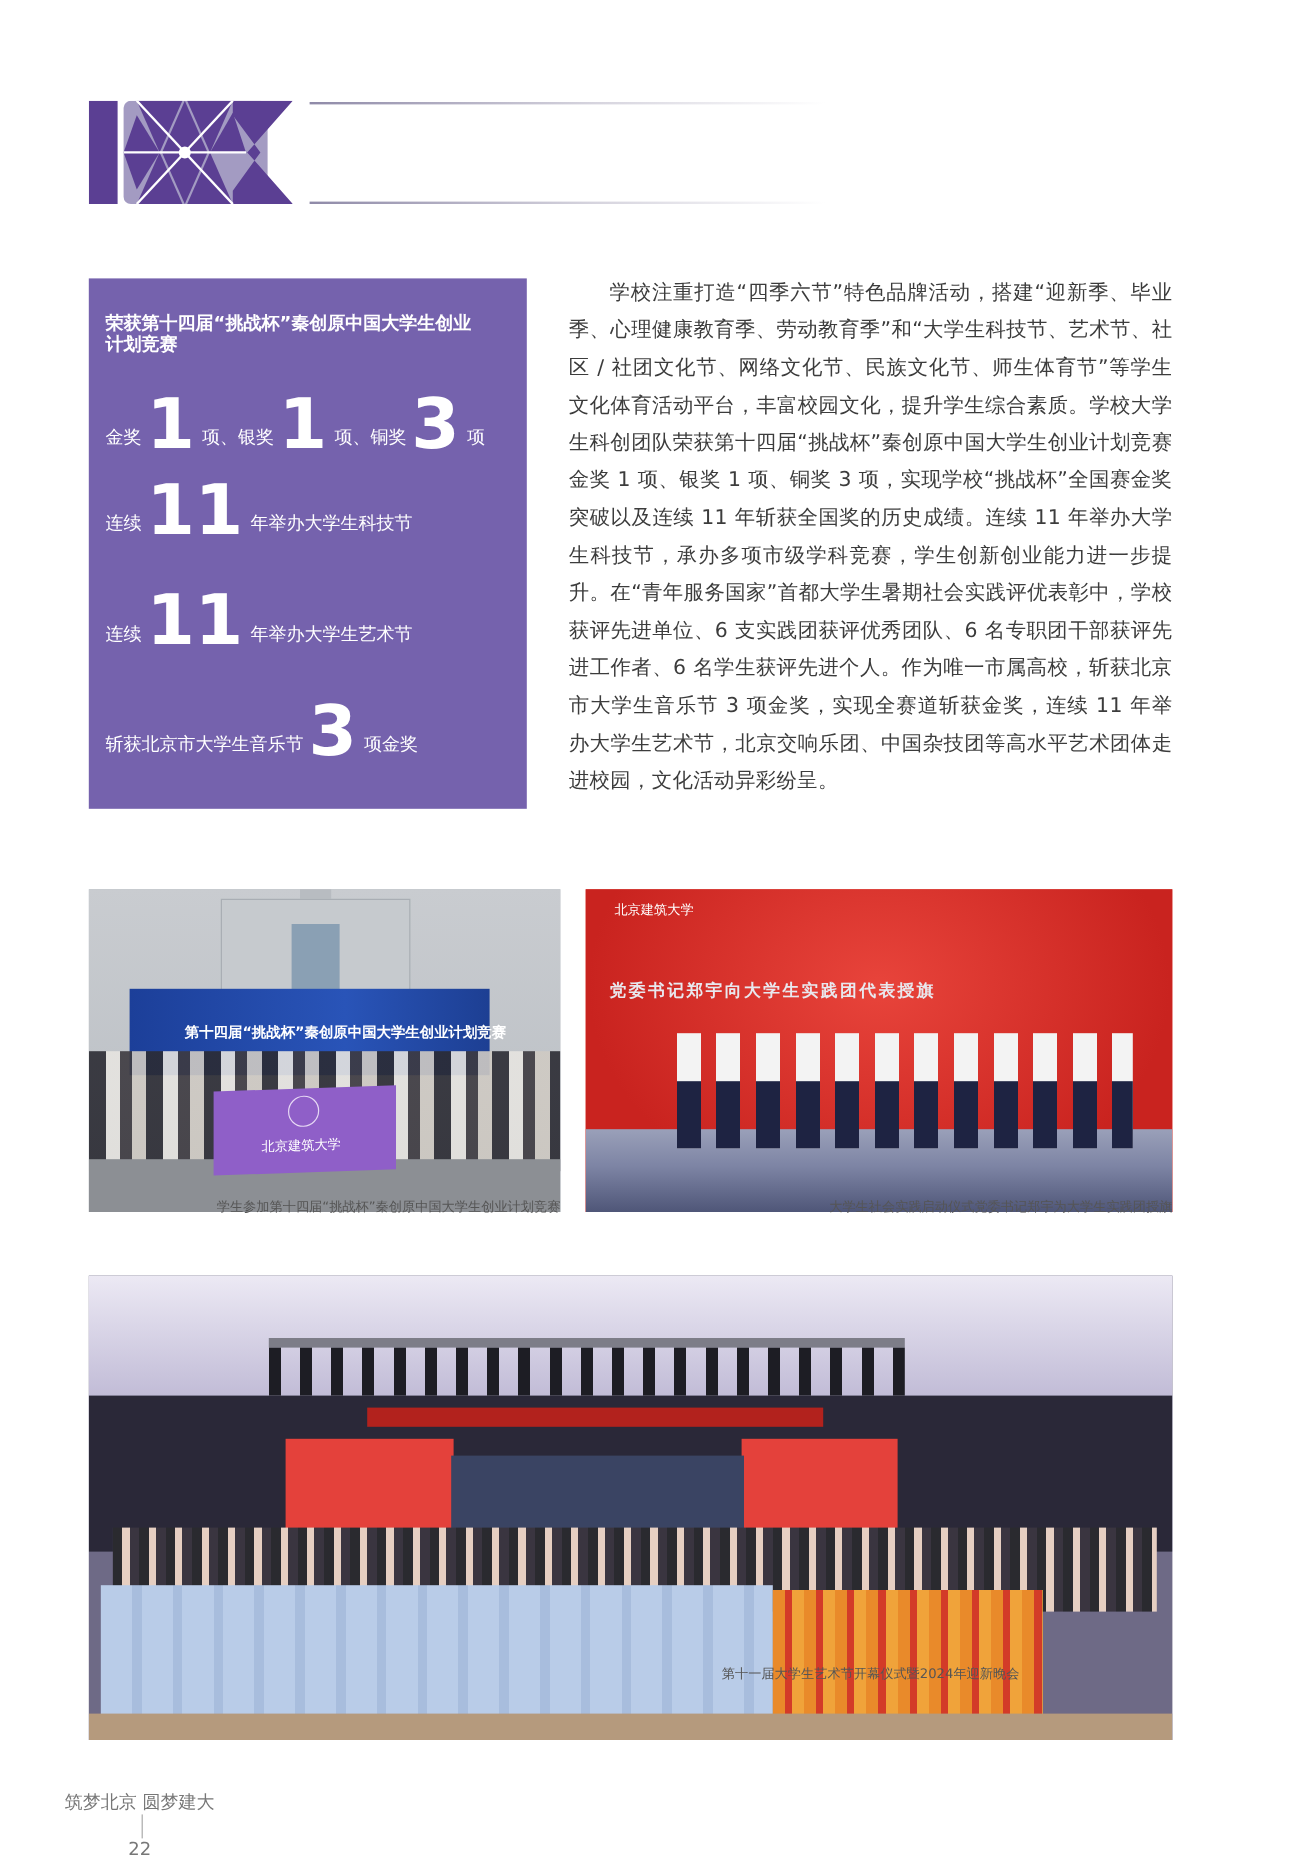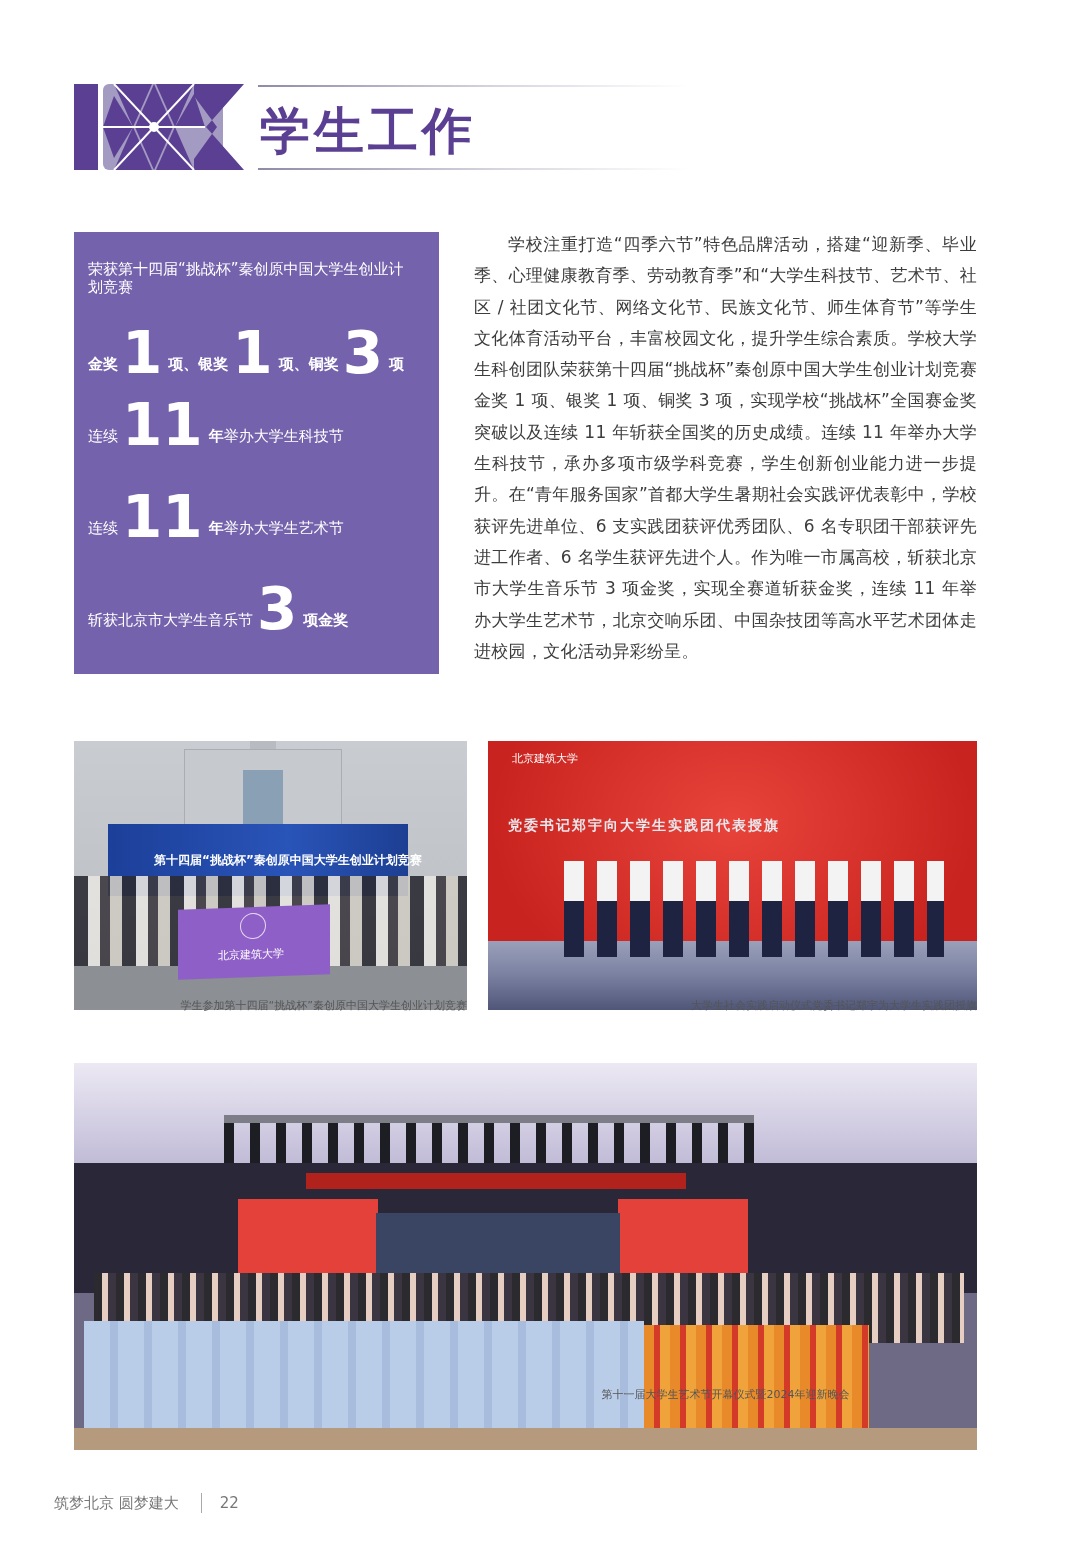--- a/index.html
+++ b/index.html
@@ -19,23 +19,23 @@
       position: absolute; left: 186px; top: 14px;
       font-size: 50px; font-weight: bold; color: #5b3f93; letter-spacing: 4px;
       font-family: "DejaVu Sans", sans-serif;
     }
 
     
     .stat-box {
       position: absolute; left: 74px; top: 232px; width: 365px; height: 442px;
       background: #7562ad; color: #ffffff; padding: 28px 14px 0 14px;
     }
-    .stat-heading { font-size: 15px; line-height: 18px; font-weight: normal; width: 318px; }
+    .stat-heading { font-size: 15px; line-height: 18px; font-weight: bold; width: 318px; }
     .stat-row { position: absolute; left: 14px; display: flex; align-items: flex-end; white-space: nowrap; }
-    .stat-row .small { font-size: 15px; font-weight: bold; padding-bottom: 4px; }
+    .stat-row .small { font-size: 15px; font-weight: normal; padding-bottom: 4px; }
     .stat-row .small.light { font-weight: normal; }
     .stat-row .big { font-size: 58px; font-weight: bold; line-height: 50px; margin: 0 6px 0 4px; font-family: "DejaVu Sans", sans-serif; }
     .row-awards { top: 298px; top: 66px; }
     .row-sci { top: 168px; }
     .row-art { top: 260px; }
     .row-music { top: 352px; justify-content: space-between; }
 
     
     .body-text {
       position: absolute; left: 474px; top: 229px; width: 503px;
@@ -92,21 +92,21 @@
     .p3-sign { position: absolute; left: 232px; top: 110px; width: 380px; height: 16px; background: #b2221d; font-size: 9px; color: #fbe; line-height: 16px; text-align: center; }
     .p3-crowd { position: absolute; left: 20px; top: 210px; width: 870px; height: 70px;
       background: repeating-linear-gradient(90deg, #2a2a2f 0 8px, #e6cfc2 8px 14px, #3a3540 14px 22px); }
     .p3-blue { position: absolute; left: 10px; top: 258px; width: 560px; height: 115px;
       background: repeating-linear-gradient(90deg, #b9cce8 0 26px, #a8bddd 26px 34px); }
     .p3-orange { position: absolute; left: 570px; top: 262px; width: 225px; height: 110px;
       background: repeating-linear-gradient(90deg, #e98a2a 0 10px, #d33b28 10px 16px, #f0a33a 16px 26px); }
     .p3-floor { position: absolute; left: 0; top: 365px; width: 903px; height: 22px; background: #b59a7d; }
 
     
-    .footer { position: absolute; left: 54px; top: 1493px; display: flex; align-items: center; font-size: 15px; color: #777; white-space: nowrap; }
+    .footer { position: absolute; left: 54px; top: 1493px; display: flex; align-items: center; font-size: 15px; color: #777; white-space: nowrap; flex-direction: column; }
     .footer .divider { width: 1px; height: 20px; background: #aaa; margin: 0 18px 0 22px; }
   </style>
 </head>
 <body>
 
 <div class="header">
   <svg class="logo" viewBox="0 0 170 86">
     <rect x="0" y="0" width="24" height="86" fill="#5b3f93"></rect>
     <rect x="29" y="0" width="120" height="86" rx="6" fill="#a39bc2"></rect>
     <polygon points="40,0 78,0 59,43" fill="#5b3f93"></polygon>
@@ -118,21 +118,20 @@
     <polygon points="61,43 99,43 80,86" fill="#5b3f93"></polygon>
     <polygon points="40,86 78,86 59,43" fill="#5b3f93"></polygon>
     <polygon points="82,86 120,86 101,43" fill="#5b3f93"></polygon>
     <polygon points="120,0 170,0 132,43 170,86 120,86 120,75 143,43 120,12" fill="#5b3f93"></polygon>
     <line x1="29" y1="43" x2="131" y2="43" stroke="#fff" stroke-width="2"></line>
     <line x1="40" y1="0" x2="120" y2="86" stroke="#fff" stroke-width="2"></line>
     <line x1="120" y1="0" x2="40" y2="86" stroke="#fff" stroke-width="2"></line>
     <circle cx="80" cy="43" r="5" fill="#fff"></circle>
   </svg>
   <div class="header-line-top"></div>
-  <div class="section-title">学生工作</div>
   <div class="header-line-bottom"></div>
 </div>
 
 <div class="stat-box">
   <div class="stat-heading">荣获第十四届“挑战杯”秦创原中国大学生创业计划竞赛</div>
 
   <div class="stat-row row-awards" style="top:66px; top:96px;">
     <span class="small">金奖</span>
     <span class="big">1</span>
     <span class="small">项、银奖</span>

